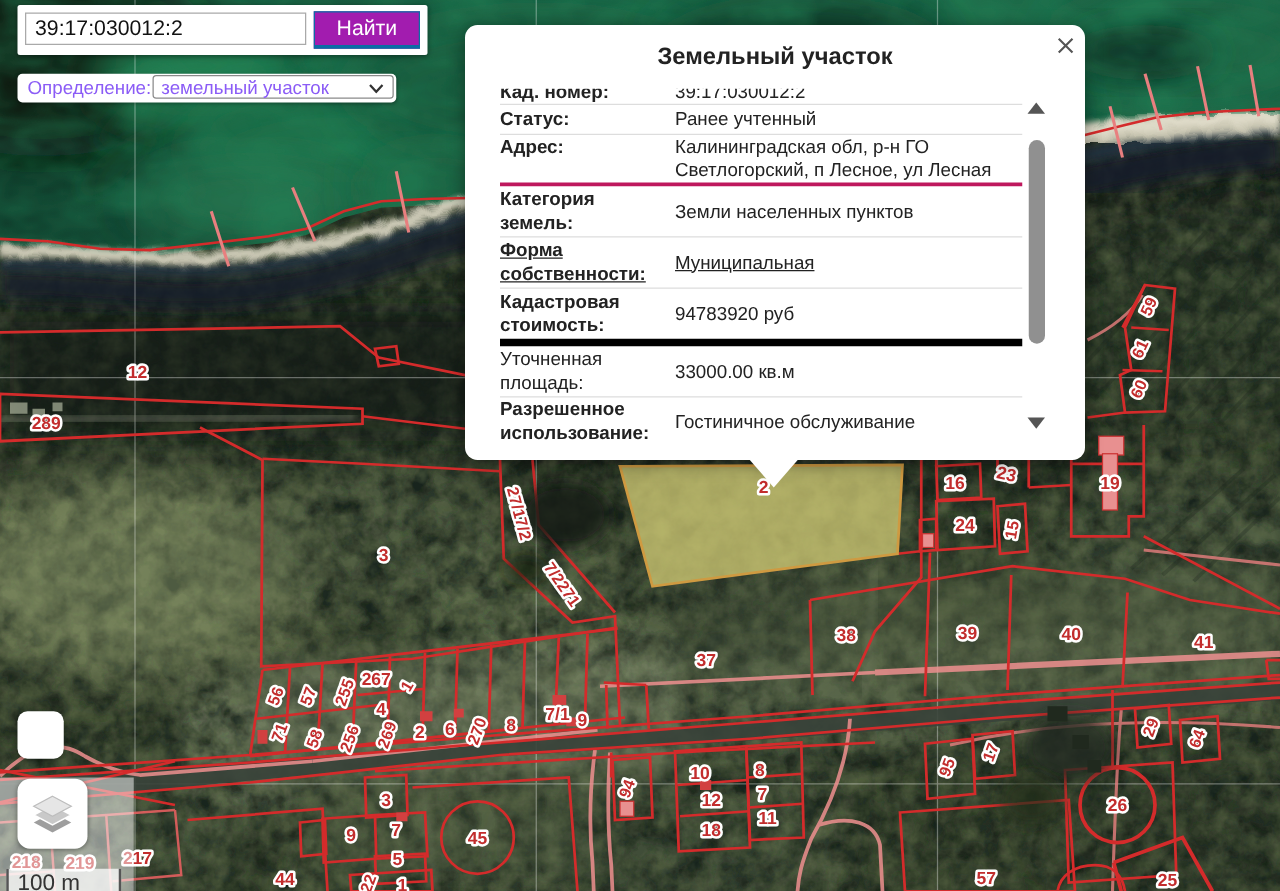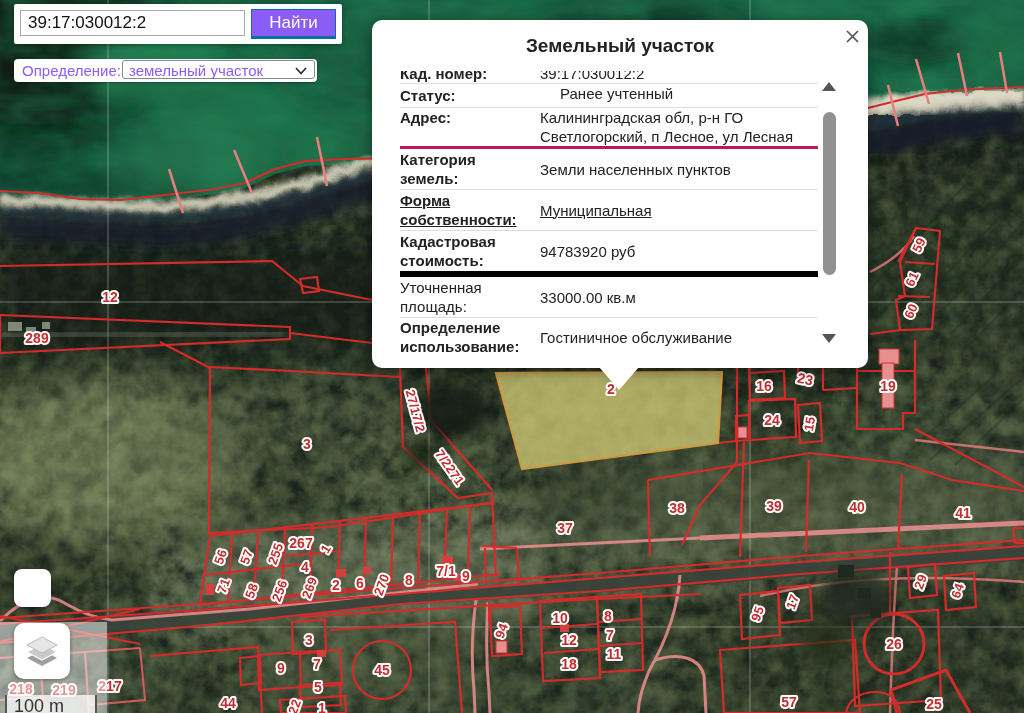--- a/index.html
+++ b/index.html
@@ -357,21 +357,21 @@
   <text x="793" y="606" transform="rotate(-70 793 602)">17</text>
   <text x="921" y="586" transform="rotate(-70 921 582)">29</text>
   <text x="958" y="595" transform="rotate(-70 958 591)">64</text>
 </g>
 </svg>
 
 <div class="ui" style="left:0;top:622px;width:107px;height:91px;background:rgba(255,255,255,0.5);"></div>
 
 <div class="ui" style="left:14px;top:4px;width:328px;height:40px;background:#fff;border-radius:2px;box-shadow:0 1px 4px rgba(0,0,0,0.4);">
   <div style="position:absolute;left:6px;top:6px;width:216px;height:24px;border:1px solid #a9a9a9;font-size:17px;color:#111;padding-left:7px;line-height:24px;">39:17:030012:2</div>
-  <div style="position:absolute;left:237px;top:5px;width:85px;height:30px;background:#8b5cf6;border:1px solid #0b6da5;border-bottom:3px solid #0b6da5;box-sizing:border-box;color:#fff;font-size:17px;text-align:center;line-height:26px;">Найти</div>
+  <div style="position:absolute;left:237px;top:5px;width:85px;height:30px;background:#a21caf;border:1px solid #0b6da5;border-bottom:3px solid #0b6da5;box-sizing:border-box;color:#fff;font-size:17px;text-align:center;line-height:26px;">Найти</div>
 </div>
 
 <div class="ui" style="left:14px;top:59px;width:303px;height:23px;background:#fff;border-radius:4px;box-shadow:0 1px 3px rgba(0,0,0,0.35);font-size:15px;color:#8b5cf6;">
   <span style="position:absolute;left:8px;top:3px;">Определение:</span>
   <div style="position:absolute;left:108px;top:1px;width:193px;height:19px;border:1px solid #8a8a8a;border-radius:3px;background:#fff;line-height:19px;padding-left:6px;box-sizing:border-box;font-size:15px;">земельный участок
     <svg style="position:absolute;right:7px;top:6px;" width="12" height="8" viewBox="0 0 12 8">
         <path d="M1,1 L6,6.5 L11,1" stroke="#333" stroke-width="1.8" fill="none"></path>
       </svg>
   </div>
 </div>
@@ -395,21 +395,21 @@
   <svg style="position:absolute;right:8px;top:9px;" width="15" height="15" viewBox="0 0 15 15">
       <path d="M2,2 L13,13 M13,2 L2,13" stroke="#555" stroke-width="1.7"></path>
     </svg>
 
   <div style="position:absolute;left:28px;top:51px;width:418px;height:281px;overflow:hidden;font-size:15px;line-height:19px;color:#222;">
     <div style="margin-top:-9px;">
       <div style="display:flex;border-bottom:1px solid #ddd;align-items:center;">
           <div style="width:140px;box-sizing:border-box;padding:2px 24px 0 0;font-weight:bold;">Кад. номер:</div>
           <div style="flex:1;padding:2px 0 0 0;">39:17:030012:2</div>
         </div>
-      <div style="display:flex;border-bottom:1px solid #ddd;gap:20px;">
+      <div style="display:flex;border-bottom:1px solid #ddd;align-items:center;">
           <div style="width:140px;box-sizing:border-box;padding:2px 24px 2px 0;font-weight:bold;">Статус:</div>
           <div style="flex:1;">Ранее учтенный</div>
         </div>
       <div style="display:flex;border-bottom:3px solid #be185d;">
           <div style="width:140px;box-sizing:border-box;padding:0 24px 0 0;font-weight:bold;">Адрес:</div>
           <div style="flex:1;">Калининградская обл, р-н ГО Светлогорский, п Лесное, ул Лесная</div>
         </div>
       <div style="display:flex;border-bottom:1px solid #ddd;align-items:center;">
           <div style="width:140px;box-sizing:border-box;padding:1px 24px 1px 0;font-weight:bold;">Категория земель:</div>
           <div style="flex:1;">Земли населенных пунктов</div>
@@ -420,21 +420,21 @@
         </div>
       <div style="display:flex;border-bottom:6px solid #000000;align-items:center;">
           <div style="width:140px;box-sizing:border-box;padding:1px 24px 1px 0;font-weight:bold;">Кадастровая стоимость:</div>
           <div style="flex:1;">94783920 руб</div>
         </div>
       <div style="display:flex;border-bottom:1px solid #ddd;align-items:center;">
           <div style="width:140px;box-sizing:border-box;padding:1px 24px 1px 0;font-weight:normal;">Уточненная площадь:</div>
           <div style="flex:1;">33000.00 кв.м</div>
         </div>
       <div style="display:flex;border-bottom:1px solid #ddd;align-items:center;">
-          <div style="width:140px;box-sizing:border-box;padding:0 24px 0 0;font-weight:bold;">Определение использование:</div>
+          <div style="width:140px;box-sizing:border-box;padding:0 24px 0 0;font-weight:bold;">Разрешенное использование:</div>
           <div style="flex:1;">Гостиничное обслуживание</div>
         </div>
     </div>
   </div>
 
   <div style="position:absolute;left:446px;top:60px;width:20px;height:265px;">
     <div style="position:absolute;left:4px;top:2px;width:0;height:0;border-left:7px solid transparent;border-right:7px solid transparent;border-bottom:9px solid #555;"></div>
     <div style="position:absolute;left:5px;top:32px;width:13px;height:163px;background:#909090;border-radius:7px;"></div>
     <div style="position:absolute;left:4px;bottom:2px;width:0;height:0;border-left:7px solid transparent;border-right:7px solid transparent;border-top:9px solid #555;"></div>
   </div>

